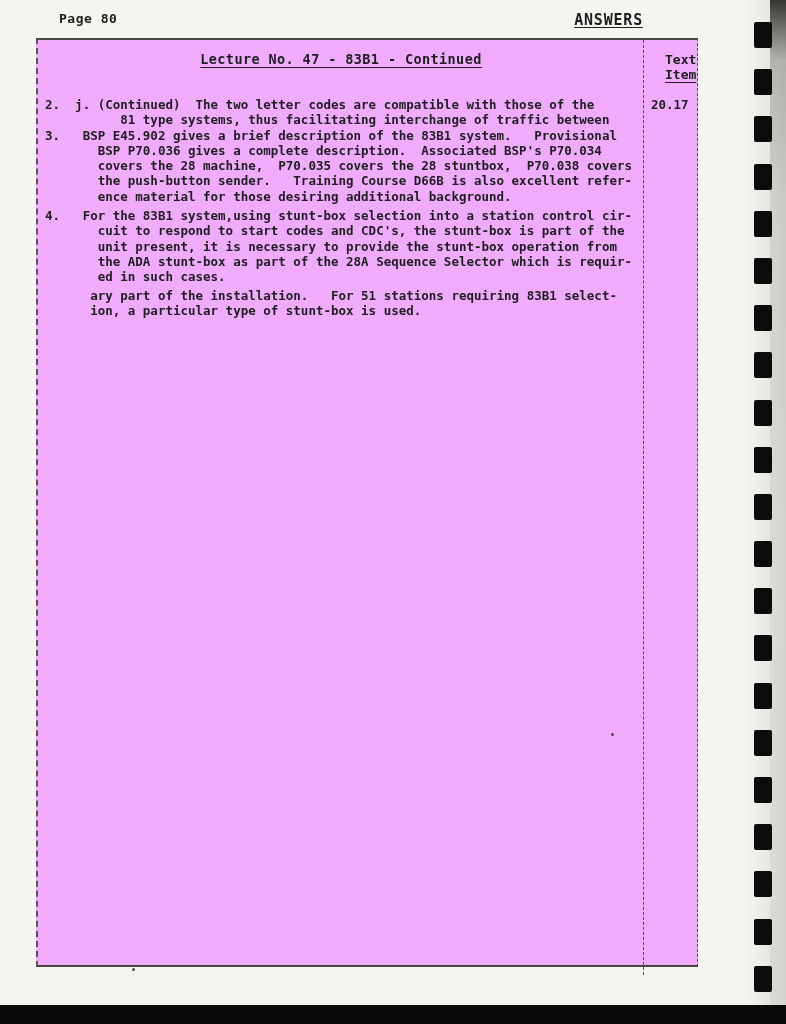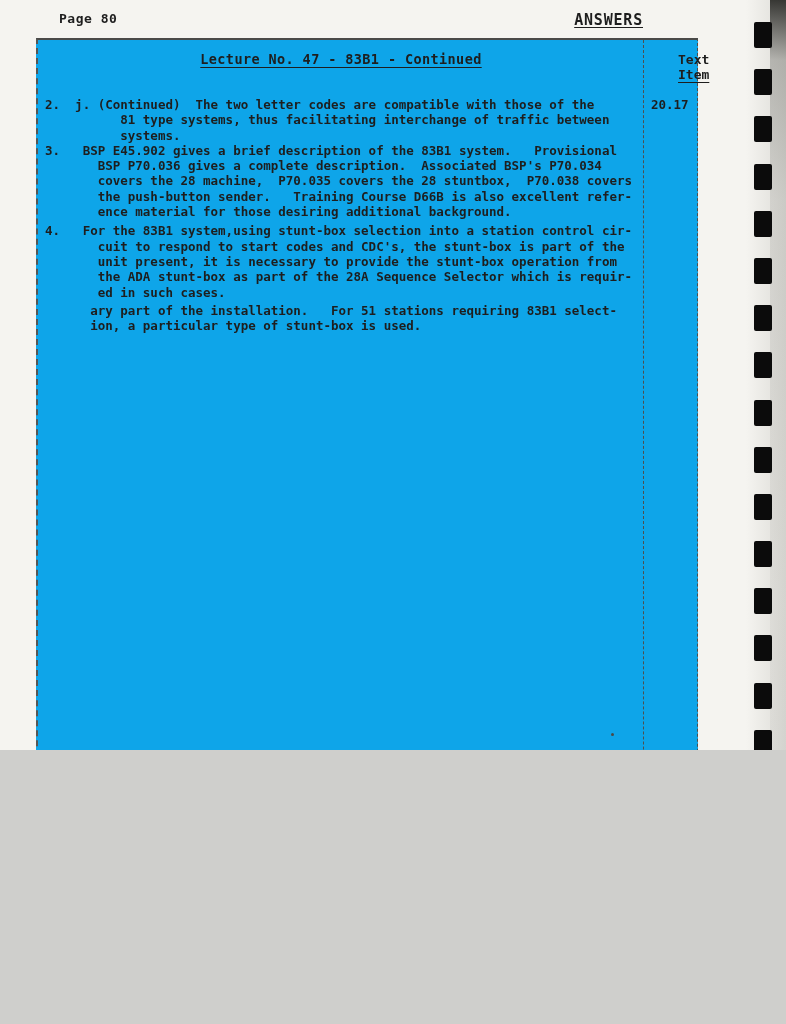--- a/index.html
+++ b/index.html
@@ -1,19 +1,19 @@
 <!DOCTYPE html>
 <html><head>
 <meta charset="utf-8">
 <style>
   html, body { margin: 0; padding: 0; background: #cfcfcc; }
   .scan {
     position: relative;
     width: 786px;
-    height: 750px;
+    height: 1024px;
     background: #f5f4f0;
     overflow: hidden;
     font-family: "DejaVu Sans Mono", "Liberation Mono", monospace;
     font-weight: bold;
     color: #1e1e1e;
   }
   .page-label {
     position: absolute;
     left: 59px;
     top: 11px;
@@ -30,21 +30,21 @@
     letter-spacing: 0.8px;
     text-decoration: underline;
     text-underline-offset: 2px;
   }
   .doc-box {
     position: absolute;
     left: 36px;
     top: 38px;
     width: 659px;
     height: 925px;
-    background: #0ea5e9;
+    background: #f0abfc;
     border-top: 2px solid #4a4a48;
     border-left: 2px dashed #58585500;
     border-left: 2px dashed #565654;
     border-right: 1px dashed #4e4e4c;
     border-bottom: 2px solid #454543;
   }
   .col-sep {
     position: absolute;
     left: 605px;
     top: 0;
@@ -59,21 +59,21 @@
     width: 606px;
     text-align: center;
     font-size: 13.5px;
     letter-spacing: 0.4px;
     text-decoration: underline;
     text-underline-offset: 3px;
     white-space: pre;
   }
   .ti-head {
     position: absolute;
-    left: 640px;
+    left: 627px;
     top: 12px;
     font-size: 13px;
     line-height: 15px;
     text-align: right;
   }
   .ti-head .u {
     text-decoration: underline;
     text-underline-offset: 3px;
   }
   .ti-value {
@@ -166,21 +166,20 @@
       <div class="u">Item</div>
     </div>
 
     <div class="ti-value">20.17</div>
 
     <div class="content">
 
       <div class="para">
         <div class="tline">2.  j. (Continued)  The two letter codes are compatible with those of the</div>
         <div class="tline">          81 type systems, thus facilitating interchange of traffic between</div>
-        <div class="tline">          systems.</div>
       </div>
 
       <div class="para gap-a">
         <div class="tline">3.   BSP E45.902 gives a brief description of the 83B1 system.   Provisional</div>
         <div class="tline">       BSP P70.036 gives a complete description.  Associated BSP's P70.034</div>
         <div class="tline">       covers the 28 machine,  P70.035 covers the 28 stuntbox,  P70.038 covers</div>
         <div class="tline">       the push-button sender.   Training Course D66B is also excellent refer-</div>
         <div class="tline">       ence material for those desiring additional background.</div>
       </div>
 

